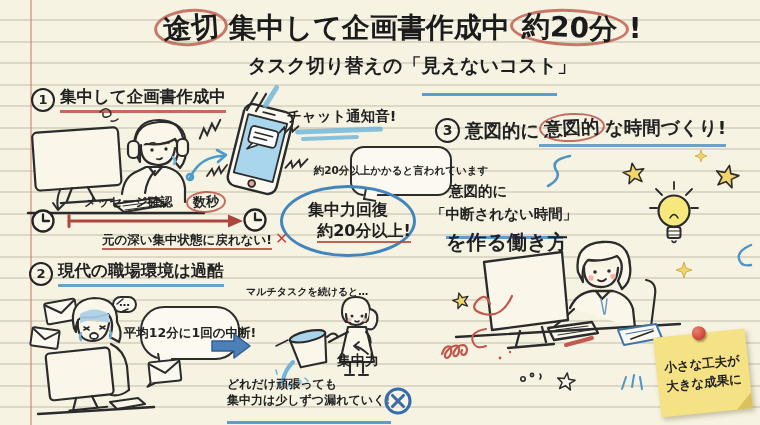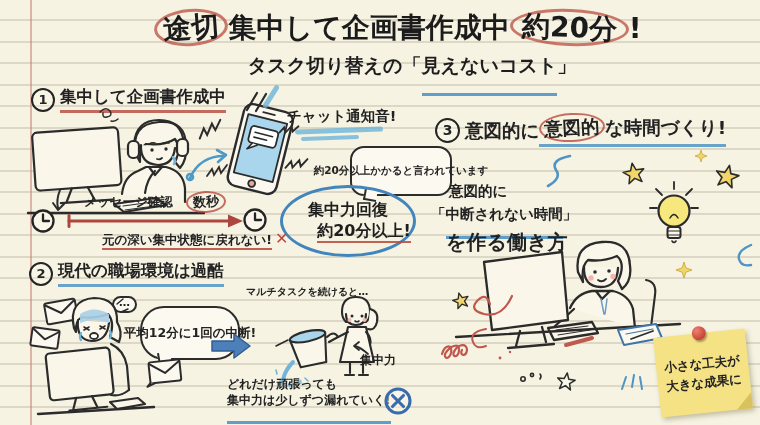--- a/index.html
+++ b/index.html
@@ -260,21 +260,21 @@
       <path d="M1,82 l-1,-4 M29,86 l3,3" stroke="#74b4da" stroke-width="1.6"></path>
     </g>
   </svg>
 
   <svg class="abs" style="left:352px;top:340px;" width="18" height="16" viewBox="0 0 18 16">
     <g fill="none" stroke="#2b2b2b" stroke-width="1.8" stroke-linecap="round" stroke-linejoin="round">
       <path d="M16,14 Q8,7 3,6"></path>
         <path d="M7,2 L2,6 L7,10"></path>
     </g>
   </svg>
-  <div class="abs txt" style="left:360px;top:352px;font-size:12px;">集中力</div>
+  <div class="abs txt" style="left:337px;top:352px;font-size:14px;">集中力</div>
 
   <svg class="abs" style="left:210px;top:331px;" width="42" height="30" viewBox="0 0 42 30">
     <path d="M2,10 H24 V3 L40,15 L24,27 V20 H2 Z" fill="#4d80b8" stroke="#2f5e94" stroke-width="1.5" stroke-linejoin="round"></path>
   </svg>
 
   <div class="abs txt" style="left:227px;top:376px;font-size:12px;">どれだけ頑張っても</div>
   <div class="abs txt" style="left:227px;top:392px;font-size:12px;">
     <span class="ul-blue">集中力は少しずつ漏れていく!</span>
   </div>
   <svg class="abs" style="left:383px;top:386px;" width="30" height="30" viewBox="0 0 30 30">

